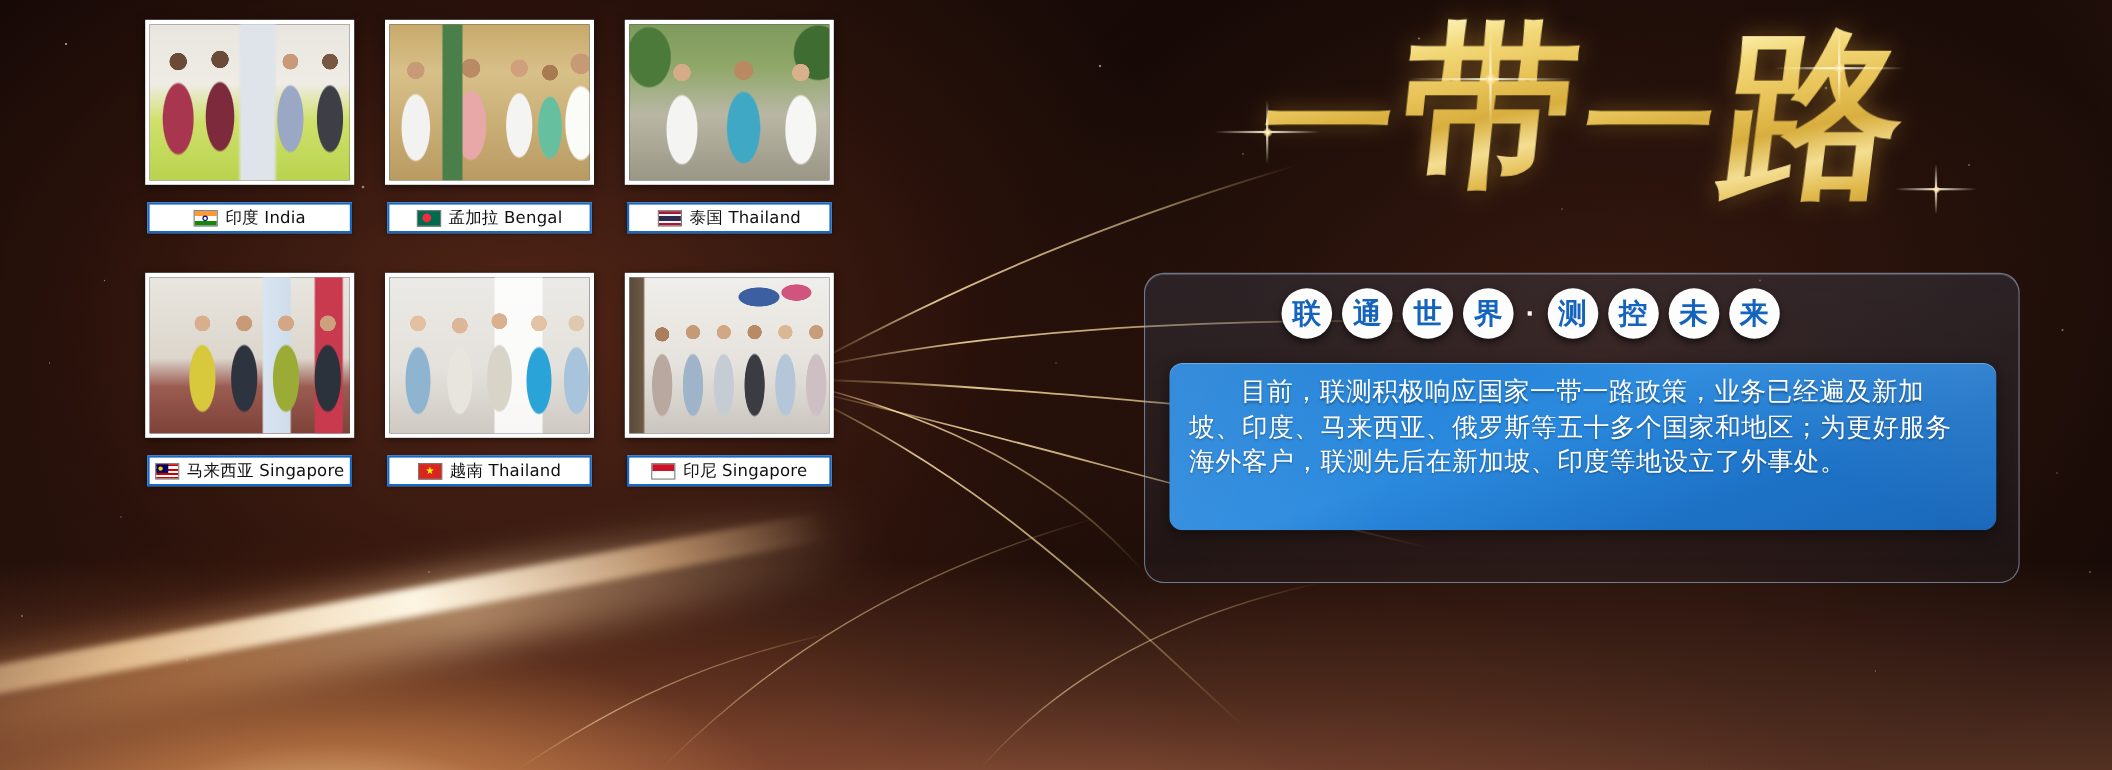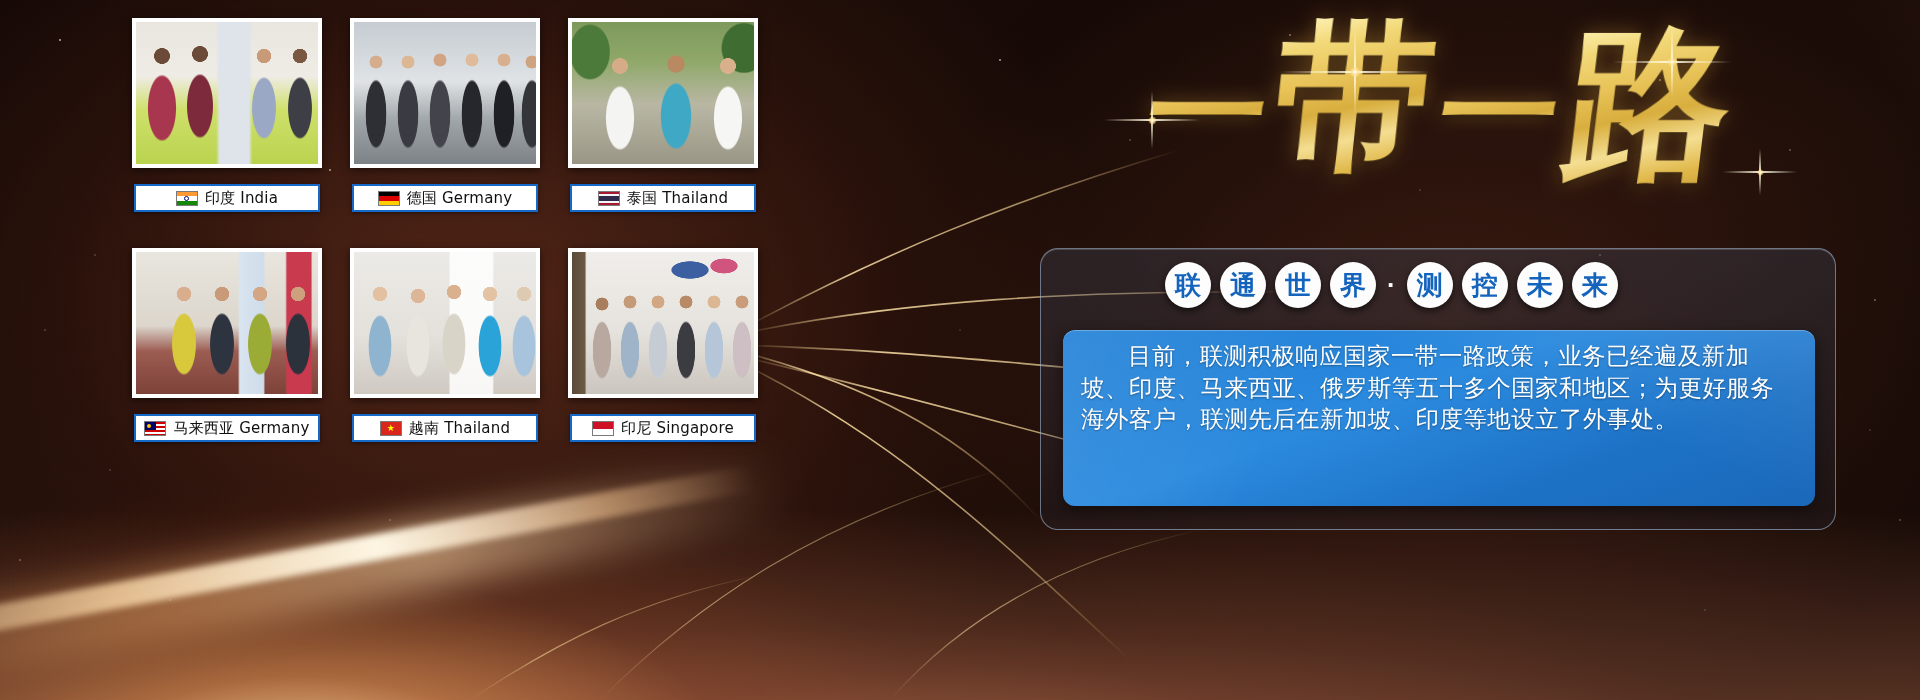--- a/index.html
+++ b/index.html
@@ -114,21 +114,21 @@
   .sl-ch{
     width:46px; height:46px; border-radius:50%; background:#fdfdfd;
     display:flex; align-items:center; justify-content:center;
     color:#1464bd; font-size:26px; font-weight:bold;
     font-family:"DejaVu Sans","Liberation Sans",sans-serif;
     box-shadow:0 3px 7px rgba(0,0,0,.6);
   }
   .sl-dot{ color:#fff; font-size:26px; font-weight:bold; padding:0 2px; }
 
   #textbox{
-    position:absolute; left:1063px; top:330px; width:752px; height:176px;
+    position:absolute; left:1063px; top:330px; width:752px; height:152px;
     border-radius:12px;
     background:
       linear-gradient(118deg,rgba(255,255,255,.10) 0%,rgba(255,255,255,0) 32%),
       linear-gradient(200deg,rgba(255,255,255,.09) 0%,rgba(255,255,255,0) 38%),
       linear-gradient(160deg,#1f7fd6 0%,#2b8ade 42%,#1d72c6 72%,#1a68ba 100%);
     box-shadow:0 4px 14px rgba(0,0,0,.45), inset 0 1px 0 rgba(255,255,255,.28);
     padding:11px 36px 10px 18px;
   }
   #textbox p{
     color:#fff; font-size:23.5px; line-height:31.5px; letter-spacing:.4px;
@@ -216,45 +216,46 @@
           linear-gradient(90deg,transparent 44%,#dfe3ea 46%,#dfe3ea 62%,transparent 64%)"></div>
       </div>
       <div class="label">
         <span class="flag" style="background:linear-gradient(180deg,#ff9933 33%,#fff 33%,#fff 66%,#138808 66%)">
           <span style="position:absolute;left:50%;top:50%;width:5px;height:5px;margin:-2.5px 0 0 -2.5px;border:1px solid #000080;border-radius:50%"></span>
         </span>
         <span class="txt">印度 India</span>
       </div>
     </div>
 
-
-
-
-    <div class="card">
-      <div class="photo">
-        <div class="ph-inner" style="background:linear-gradient(180deg,#c6ccd2 0%,#dfe3e6 42%,#9fa4a8 70%,#7d8286 100%)"></div>
-        <div class="ph-inner" style="background:
-          radial-gradient(ellipse 19px 62px at 22px 92px,#2e2f34 0%,#2e2f34 52%,transparent 56%),
-          radial-gradient(ellipse 19px 62px at 54px 92px,#3a3b42 0%,#3a3b42 52%,transparent 56%),
-          radial-gradient(ellipse 19px 62px at 86px 92px,#43444b 0%,#43444b 52%,transparent 56%),
-          radial-gradient(ellipse 19px 62px at 118px 92px,#26272c 0%,#26272c 52%,transparent 56%),
-          radial-gradient(ellipse 19px 62px at 150px 92px,#1f2026 0%,#1f2026 52%,transparent 56%),
-          radial-gradient(ellipse 19px 62px at 178px 92px,#34353b 0%,#34353b 52%,transparent 56%),
-          radial-gradient(circle 9px at 22px 40px,#d6ad8c 0%,#d6ad8c 70%,transparent 74%),
-          radial-gradient(circle 9px at 54px 40px,#ddb694 0%,#ddb694 70%,transparent 74%),
-          radial-gradient(circle 9px at 86px 38px,#d2a483 0%,#d2a483 70%,transparent 74%),
-          radial-gradient(circle 9px at 118px 38px,#e0bb9b 0%,#e0bb9b 70%,transparent 74%),
-          radial-gradient(circle 9px at 150px 38px,#d8b090 0%,#d8b090 70%,transparent 74%),
-          radial-gradient(circle 9px at 178px 40px,#cfa280 0%,#cfa280 70%,transparent 74%)"></div>
-      </div>
-      <div class="label">
-        <span class="flag" style="background:linear-gradient(180deg,#000 33%,#dd0000 33%,#dd0000 66%,#ffce00 66%)"></span>
-        <span class="txt">德国 Germany</span>
-      </div>
-    </div>
+    <div class="card">
+      <div class="photo">
+        <div class="ph-inner" style="background:linear-gradient(180deg,#c7a96a 0%,#d8c089 30%,#b99b62 100%)"></div>
+        <div class="ph-inner" style="background:
+          linear-gradient(90deg,transparent 26%,#4b7f4a 27%,#4b7f4a 36%,transparent 37%),
+          radial-gradient(ellipse 24px 56px at 24px 94px,#f2f2f0 0%,#f2f2f0 52%,transparent 56%),
+          radial-gradient(ellipse 26px 58px at 74px 92px,#e9a8a8 0%,#e9a8a8 52%,transparent 56%),
+          radial-gradient(ellipse 22px 54px at 118px 92px,#f4f4f2 0%,#f4f4f2 52%,transparent 56%),
+          radial-gradient(ellipse 20px 52px at 146px 94px,#66c0a0 0%,#66c0a0 52%,transparent 56%),
+          radial-gradient(ellipse 26px 62px at 174px 90px,#fbfbf8 0%,#fbfbf8 52%,transparent 56%),
+          radial-gradient(circle 11px at 24px 42px,#c99a78 0%,#c99a78 70%,transparent 74%),
+          radial-gradient(circle 12px at 74px 40px,#b98a66 0%,#b98a66 70%,transparent 74%),
+          radial-gradient(circle 11px at 118px 40px,#d0a07c 0%,#d0a07c 70%,transparent 74%),
+          radial-gradient(circle 10px at 146px 44px,#a9794f 0%,#a9794f 70%,transparent 74%),
+          radial-gradient(circle 13px at 174px 36px,#c69a74 0%,#c69a74 70%,transparent 74%)"></div>
+      </div>
+      <div class="label">
+        <span class="flag" style="background:#006a4e">
+          <span style="position:absolute;left:44%;top:50%;width:8px;height:8px;margin:-4px 0 0 -4px;border-radius:50%;background:#f42a41"></span>
+        </span>
+        <span class="txt">孟加拉 Bengal</span>
+      </div>
+    </div>
+
+
+
 
     <div class="card">
       <div class="photo">
         <div class="ph-inner" style="background:linear-gradient(180deg,#7d9a5c 0%,#90a86a 28%,#b9b7a4 58%,#9a9686 100%)"></div>
         <div class="ph-inner" style="background:
           radial-gradient(ellipse 32px 44px at 18px 30px,#4c7a3a 0%,#4c7a3a 60%,transparent 64%),
           radial-gradient(ellipse 36px 40px at 172px 26px,#3f6c30 0%,#3f6c30 60%,transparent 64%)"></div>
         <div class="ph-inner" style="background:
           radial-gradient(ellipse 26px 58px at 48px 96px,#f4f4f2 0%,#f4f4f2 52%,transparent 56%),
           radial-gradient(ellipse 28px 60px at 104px 94px,#3fa8c4 0%,#3fa8c4 52%,transparent 56%),
@@ -283,21 +284,21 @@
           radial-gradient(circle 10px at 48px 42px,#d8ae8c 0%,#d8ae8c 70%,transparent 74%),
           radial-gradient(circle 10px at 86px 42px,#c99a78 0%,#c99a78 70%,transparent 74%),
           radial-gradient(circle 10px at 124px 42px,#d4a784 0%,#d4a784 70%,transparent 74%),
           radial-gradient(circle 10px at 162px 42px,#cda17e 0%,#cda17e 70%,transparent 74%)"></div>
       </div>
       <div class="label">
         <span class="flag" style="background:repeating-linear-gradient(180deg,#cc0001 0 2px,#fff 2px 4px)">
           <span style="position:absolute;left:0;top:0;width:11px;height:8px;background:#010066"></span>
           <span style="position:absolute;left:2px;top:2px;width:4px;height:4px;border-radius:50%;background:#ffcc00"></span>
         </span>
-        <span class="txt">马来西亚 Germany</span>
+        <span class="txt">马来西亚 Singapore</span>
       </div>
     </div>
 
     <div class="card">
       <div class="photo">
         <div class="ph-inner" style="background:linear-gradient(180deg,#eceae6 0%,#e4e1dc 58%,#cfc9c2 100%)"></div>
         <div class="ph-inner" style="background:linear-gradient(90deg,transparent 52%,rgba(255,255,255,.85) 53%,rgba(255,255,255,.85) 76%,transparent 77%)"></div>
         <div class="ph-inner" style="background:
           radial-gradient(ellipse 21px 56px at 26px 94px,#8fb4cf 0%,#8fb4cf 52%,transparent 56%),
           radial-gradient(ellipse 21px 56px at 64px 94px,#e8e5de 0%,#e8e5de 52%,transparent 56%),

